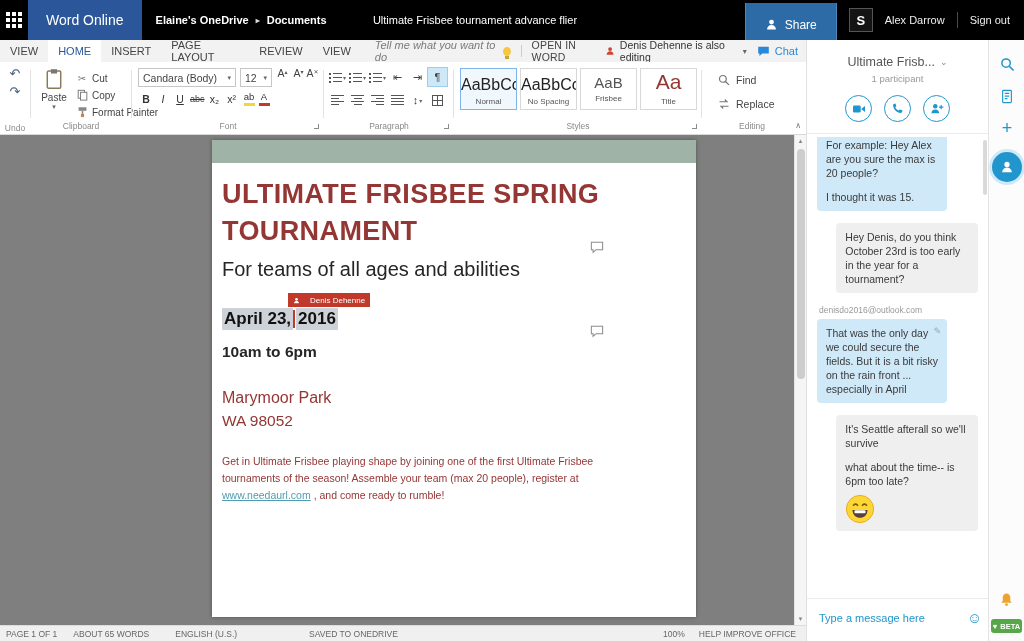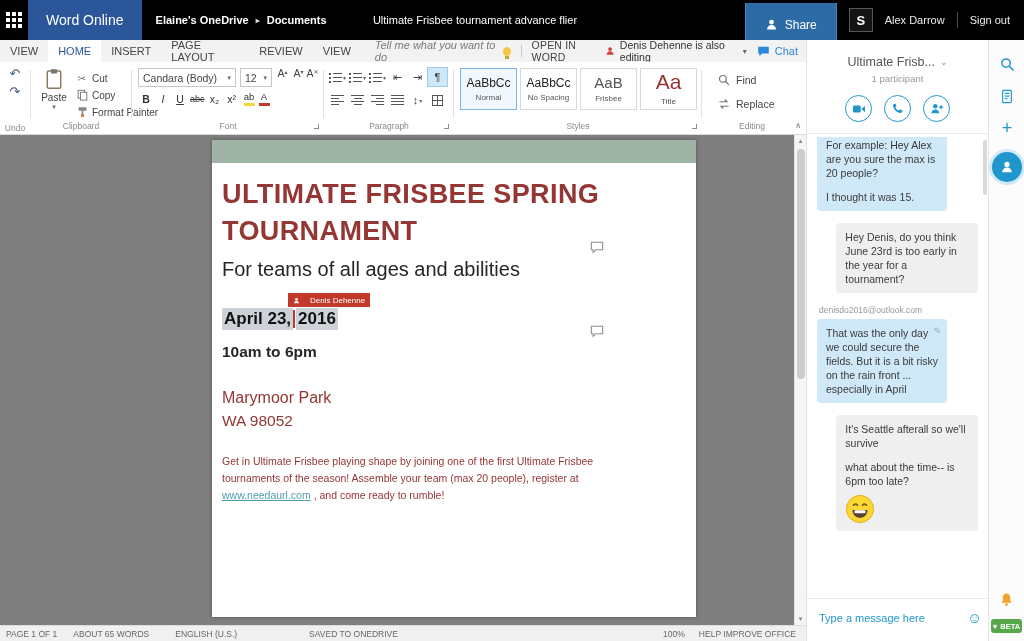--- a/index.html
+++ b/index.html
@@ -76,21 +76,21 @@
   .lns.r { background-size:13px 1.4px,8px 1.4px,13px 1.4px,8px 1.4px; background-position:right 0,right 3px,right 6px,right 9px; }
   .lns.j { background-size:13px 1.4px,13px 1.4px,13px 1.4px,13px 1.4px; background-position:0 0,0 3px,0 6px,0 9px; }
   .lns.bul { background-image:linear-gradient(#555,#555),linear-gradient(#555,#555),linear-gradient(#555,#555),linear-gradient(#555,#555),linear-gradient(#555,#555),linear-gradient(#555,#555);
     background-size:2px 2px,9px 1.4px,2px 2px,9px 1.4px,2px 2px,9px 1.4px;
     background-position:0 1px,4px 1px,0 5px,4px 5px,0 9px,4px 9px; }
   .grid-ico { width:11px; height:11px; border:1px solid #555;
     background:linear-gradient(#555,#555) center/11px 1px no-repeat, linear-gradient(#555,#555) center/1px 11px no-repeat; }
   .grp-styles { position:absolute; left:456px; top:0; width:244px; height:100%; }
   .style-card { position:absolute; top:6px; width:57px; height:42px; border:1px solid #d8d8d8; background:#fff; text-align:center; cursor:pointer; overflow:hidden; }
   .style-card.sel { border:1px solid #7eb4ea; background:#f0f7fd; }
-  .sc-prev { font-size:12px; color:#222; margin-top:7px; }
+  .sc-prev { font-size:16px; color:#222; margin-top:7px; }
   .sc-prev.sub { font-size:15px; color:#555; margin-top:5px; }
   .sc-prev.title { font-size:21px; color:#943634; margin-top:1px; }
   .sc-name { font-size:8px; color:#555; margin-top:3px; }
   .grp-edit { position:absolute; left:704px; top:0; width:96px; height:100%; }
   .ed-cmd { position:absolute; left:14px; display:flex; align-items:center; gap:6px; font-size:10.5px; color:#444; cursor:pointer; }
   .ed-ic { color:#777; display:flex; }
   .collapse { position:absolute; right:5px; bottom:4px; font-size:8px; color:#777; cursor:pointer; }
 
   
   .docarea { position:absolute; left:0; top:135px; width:806px; height:490px; background:#7f7f7f; overflow:hidden; }
@@ -476,21 +476,21 @@
         </div>
       </div>
     </div>
 
     <div class="messages">
       <div class="msg blue first">
         <p>For example: Hey Alex are you sure the max is 20 people?</p>
         <p>I thought it was 15.</p>
       </div>
       <div class="msg gray">
-        <p>Hey Denis, do you think June 23rd is too early in the year for a tournament?</p>
+        <p>Hey Denis, do you think October 23rd is too early in the year for a tournament?</p>
       </div>
       <div class="sender">denisdo2016@outlook.com</div>
       <div class="msg blue">
         <span class="pencil">✎</span>
         <p>That was the only day we could secure the fields.  But it is a bit risky on the rain front ... especially in April</p>
       </div>
       <div class="msg gray">
         <p>It's Seattle afterall so we'll survive</p>
         <p>what about the time-- is 6pm too late?</p>
         <svg class="emoji" width="30" height="30" viewBox="0 0 32 32">

